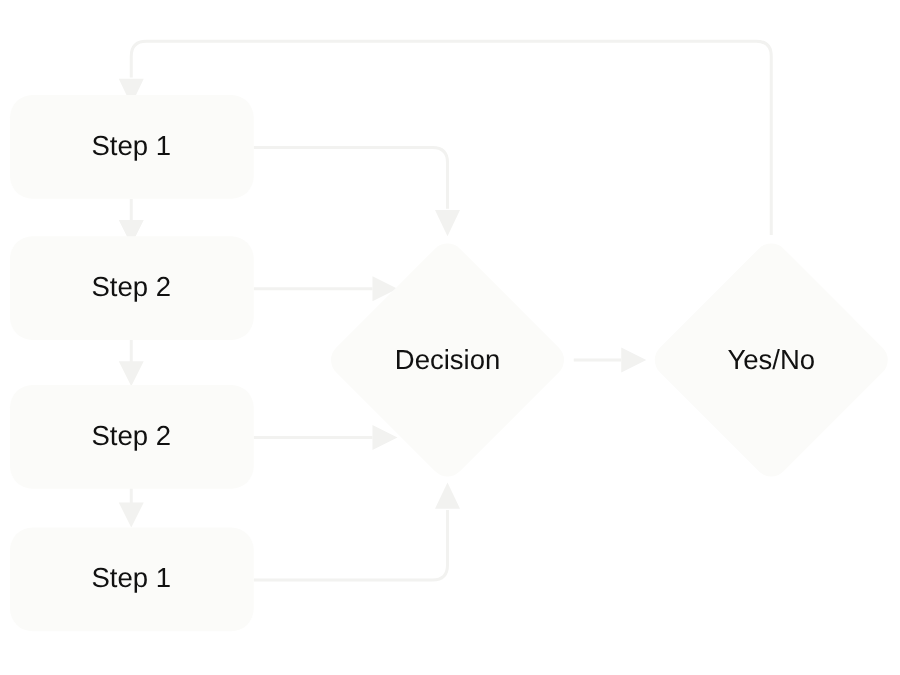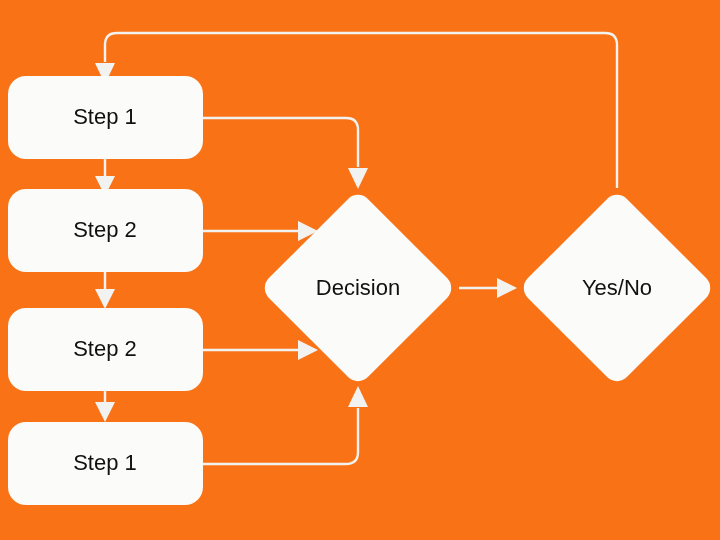--- a/index.html
+++ b/index.html
@@ -4,21 +4,21 @@
 <style>
   html, body {
     margin: 0;
     padding: 0;
     background: #151515;
   }
   #canvas {
     position: relative;
     width: 720px;
     height: 540px;
-    background: #f97316;
+    background: #ffffff;
     overflow: hidden;
     font-family: "Liberation Sans", sans-serif;
   }
   #flow-svg {
     position: absolute;
     top: 0;
     left: 0;
     width: 720px;
     height: 540px;
   }

